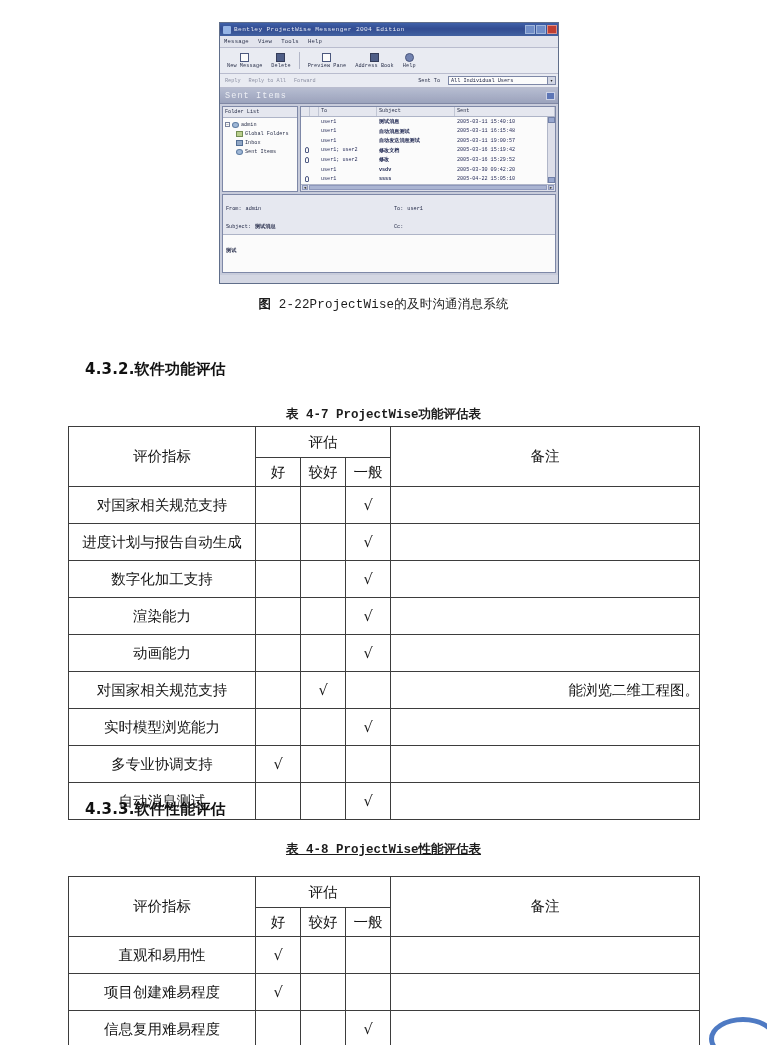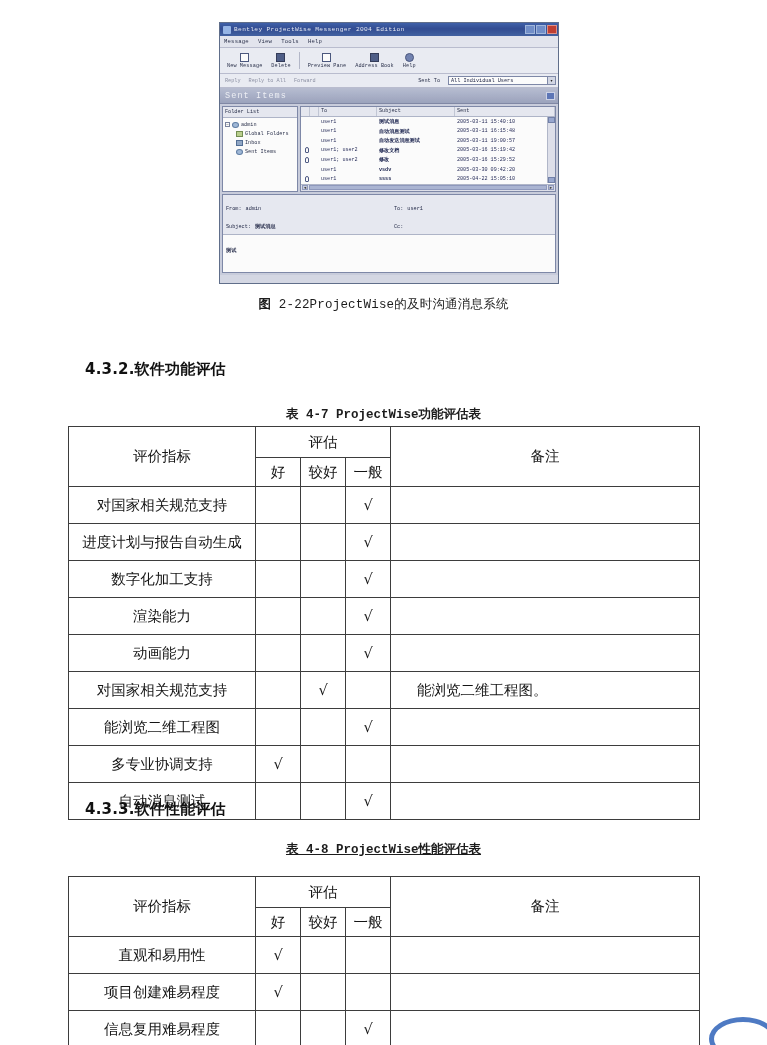--- a/index.html
+++ b/index.html
@@ -411,21 +411,21 @@
   }
   table.eval .c-ind { width: 186px; }
   table.eval .c-g   { width: 46px; }
   table.eval .c-bg  { width: 46px; }
   table.eval .c-avg { width: 46px; }
   table.eval .c-rem { width: 308px; }
 
   table.eval tr.hdr-top td { height: 30px; }
   table.eval tr.hdr-sub td { height: 28px; }
   table.eval tr.data td { height: 36px; }
-  table.eval td.remark-text { text-align: left; padding-left: 26px; font-family: Liberation Mono, monospace; }
+  table.eval td.remark-text { text-align: right; padding-left: 78px; font-family: Liberation Mono, monospace; }
   .tick { font-size: 16px; font-family: "DejaVu Sans", sans-serif; }
 
   .corner-arc {
     position: absolute;
     right: -10px;
     bottom: -16px;
     width: 58px;
     height: 34px;
     border: 5px solid #2f63b8;
     border-radius: 50%;
@@ -691,21 +691,21 @@
     <td class="remark-text"></td>
   </tr>
   <tr class="data">
     <td>对国家相关规范支持</td>
     <td class="tick"></td>
     <td class="tick">√</td>
     <td class="tick"></td>
     <td class="remark-text">能浏览二维工程图。</td>
   </tr>
   <tr class="data">
-    <td>能浏览二维工程图</td>
+    <td>实时模型浏览能力</td>
     <td class="tick"></td>
     <td class="tick"></td>
     <td class="tick">√</td>
     <td class="remark-text"></td>
   </tr>
   <tr class="data">
     <td>多专业协调支持</td>
     <td class="tick">√</td>
     <td class="tick"></td>
     <td class="tick"></td>

